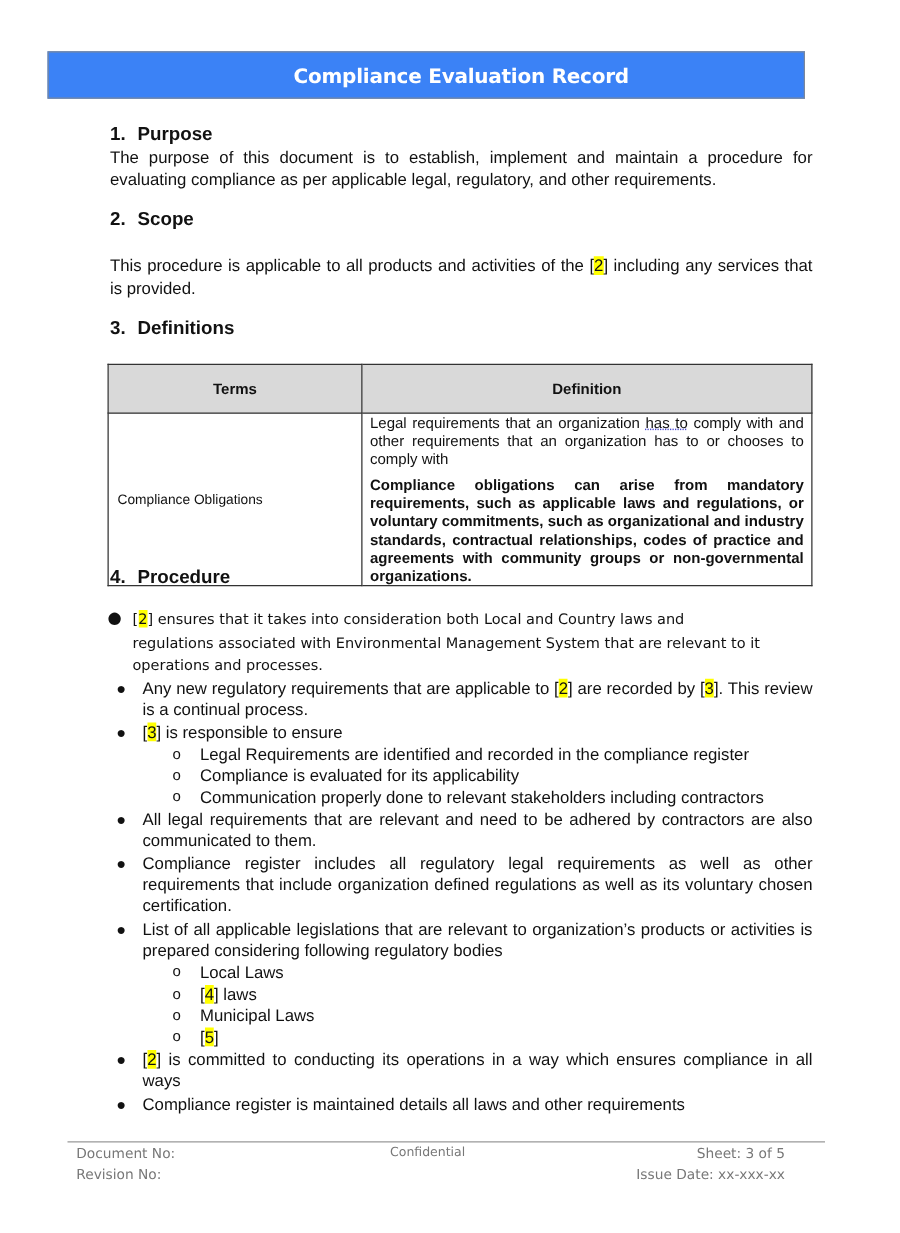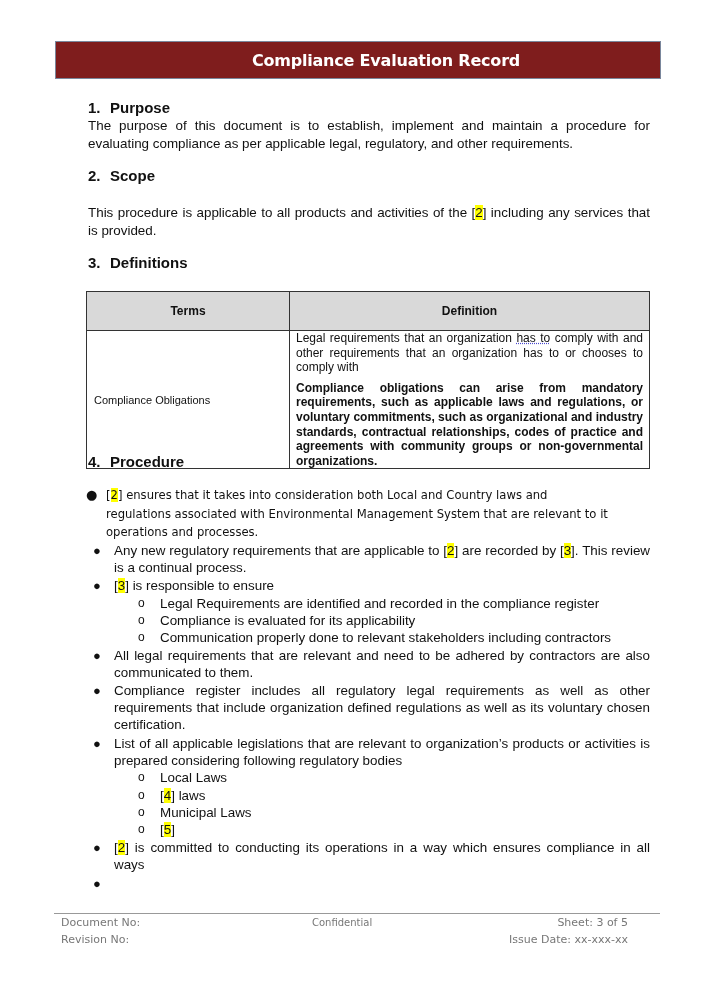--- a/index.html
+++ b/index.html
@@ -1,19 +1,19 @@
 <!DOCTYPE html>
 <html><head>
 <meta charset="utf-8">
 <style>
   html, body { margin: 0; padding: 0; background: #ffffff; }
   body { width: 720px; height: 986px; position: relative; overflow: hidden;
          font-family: "Liberation Sans", sans-serif; color: #111; }
-  .title-bar { position: absolute; left: 55px; top: 41px; width: 606px; height: 38px;
-               background: #7f1d1d; border: 1px solid #7a879c; box-sizing: border-box;
+  .title-bar { position: absolute; left: 38px; top: 41px; width: 606px; height: 38px;
+               background: #3b82f6; border: 1px solid #7a879c; box-sizing: border-box;
                display: flex; align-items: center; justify-content: center; }
   .title-bar span { color: #fff; font-family: "DejaVu Sans", sans-serif; font-weight: bold;
                     font-size: 16px; letter-spacing: -0.2px; padding-left: 56px; }
   .h { position: absolute; left: 88px; font-weight: bold; font-size: 15px; }
   .h .num { display: inline-block; width: 22px; }
   .p { position: absolute; left: 88px; width: 562px; font-size: 13.4px; line-height: 18px;
        text-align: justify; }
   .hl { background: #ffff00; }
   table.defs { position: absolute; left: 86px; top: 291px; width: 564px;
                border-collapse: collapse; font-size: 12px; }
@@ -110,21 +110,21 @@
 <div class="sub" style="top:769px;"><span class="o">o</span><span>Local Laws</span></div>
 <div class="sub" style="top:787px;"><span class="o">o</span>[<span class="hl">4</span><span>] laws</span></div>
 <div class="sub" style="top:804px;"><span class="o">o</span><span>Municipal Laws</span></div>
 <div class="sub" style="top:821px;"><span class="o">o</span>[<span class="hl">5</span><span>]</span></div>
 
 <div class="bullet bn" style="top:839px;">
   <span class="dot">●</span>[<span class="hl">2</span><span>] is committed to conducting its operations in a way which ensures compliance in all ways</span>
 </div>
 
 <div class="bullet bn" style="top:875px;">
-  <span class="dot">●</span>
+  <span class="dot">●</span><span>Compliance register is maintained details all laws and other requirements</span>
 </div>
 
 <div class="footer-line"></div>
 <div class="footer" style="left:61px; top:916px;">Document No:</div>
 <div class="footer" style="left:61px; top:933px;">Revision No:</div>
 <div class="footer" style="left:312px; top:917px; font-size:10px;">Confidential</div>
 <div class="footer" style="right:92px; top:916px;">Sheet: 3 of 5</div>
 <div class="footer" style="right:92px; top:933px;">Issue Date: xx-xxx-xx</div>
 
 </body></html>

